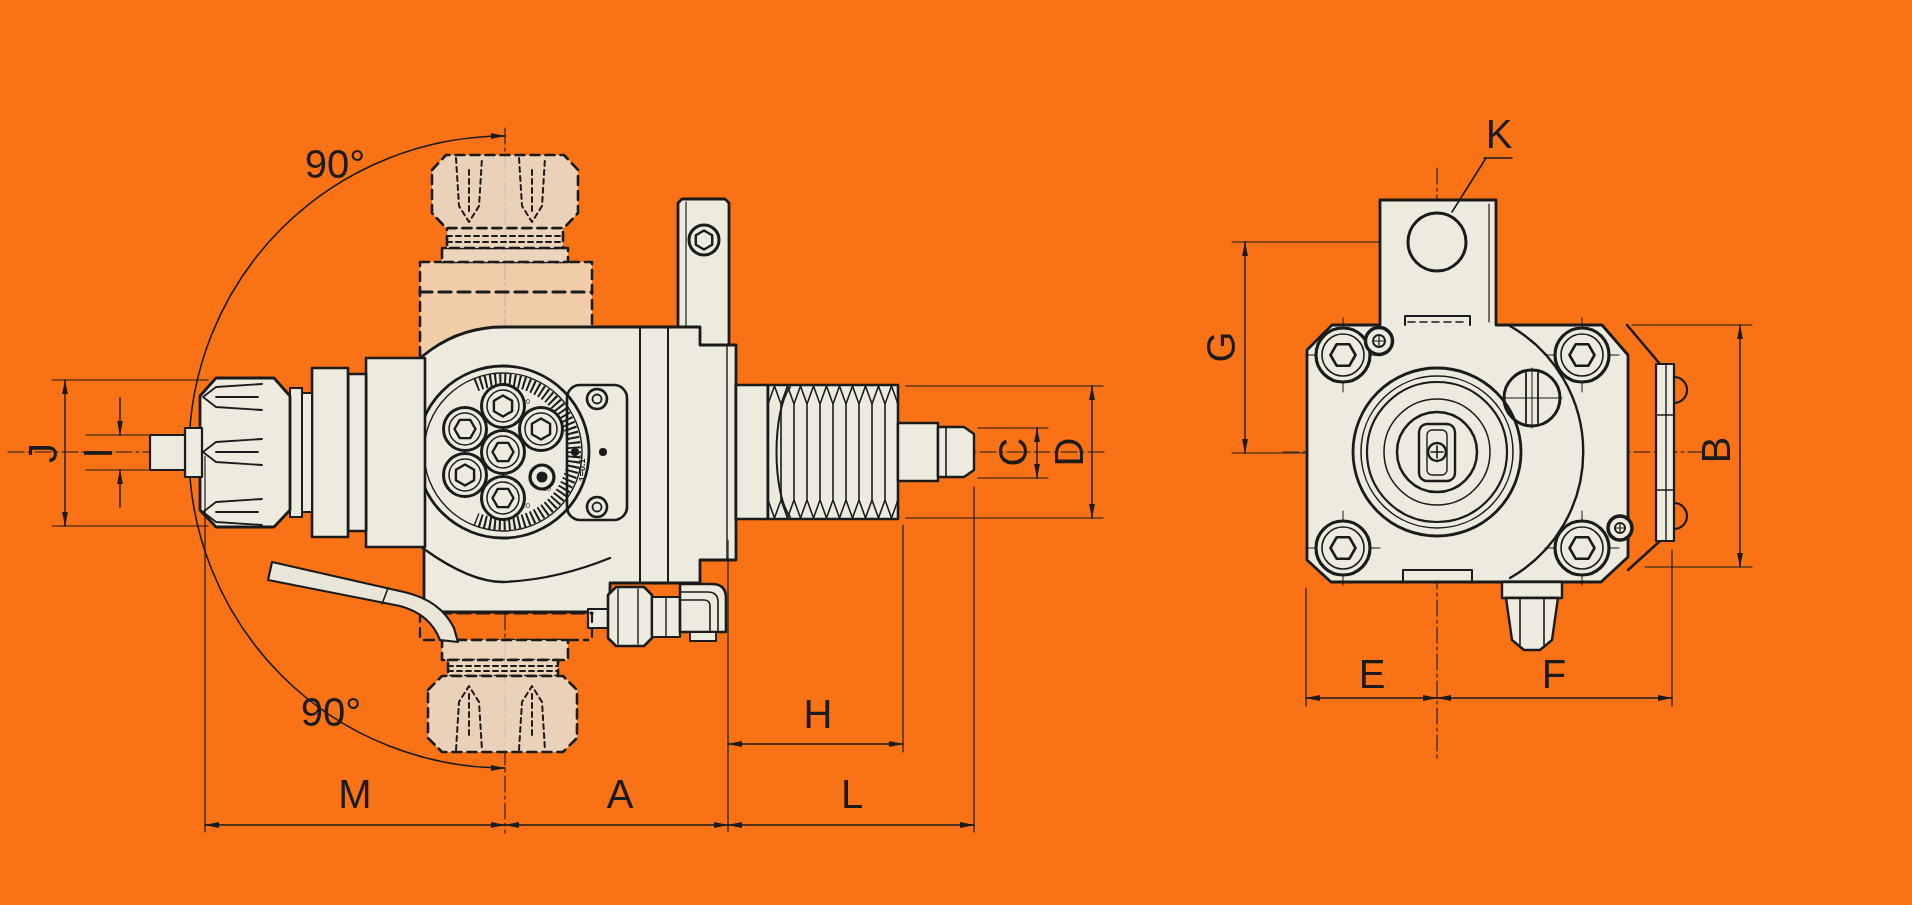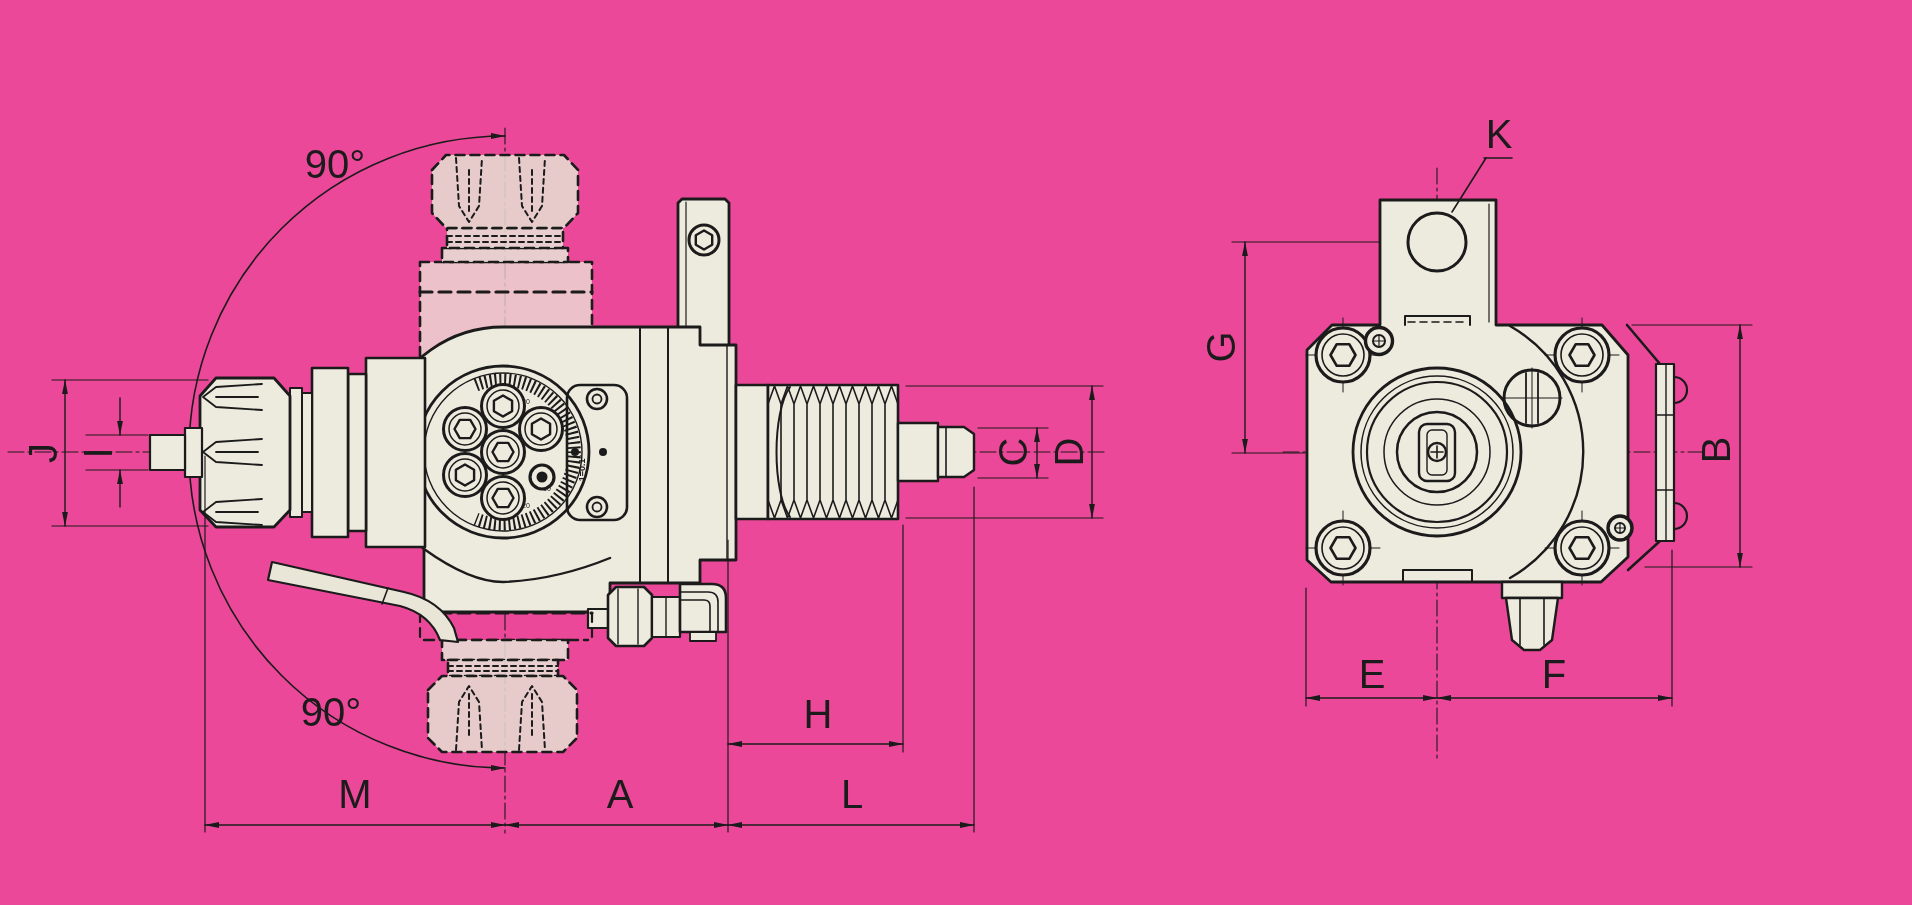--- a/index.html
+++ b/index.html
@@ -1,16 +1,16 @@
 <!DOCTYPE html>
 <html><head>
 <meta charset="utf-8">
 <style>
   html,body{margin:0;padding:0;background:#ffffff;}
-  .stage{position:relative;width:1912px;height:905px;background:#ec4899;overflow:hidden;
+  .stage{position:relative;width:1912px;height:905px;background:#f97316;overflow:hidden;
          font-family:"Liberation Sans", sans-serif;}
   svg{display:block;}
   text{fill:#1b1b1b;}
   .dimtxt{font-size:40px;letter-spacing:0px;}
   .tiny{font-size:7px;}
   .note{font-size:9px;font-weight:bold;}
 </style>
 </head>
 <body>
 

